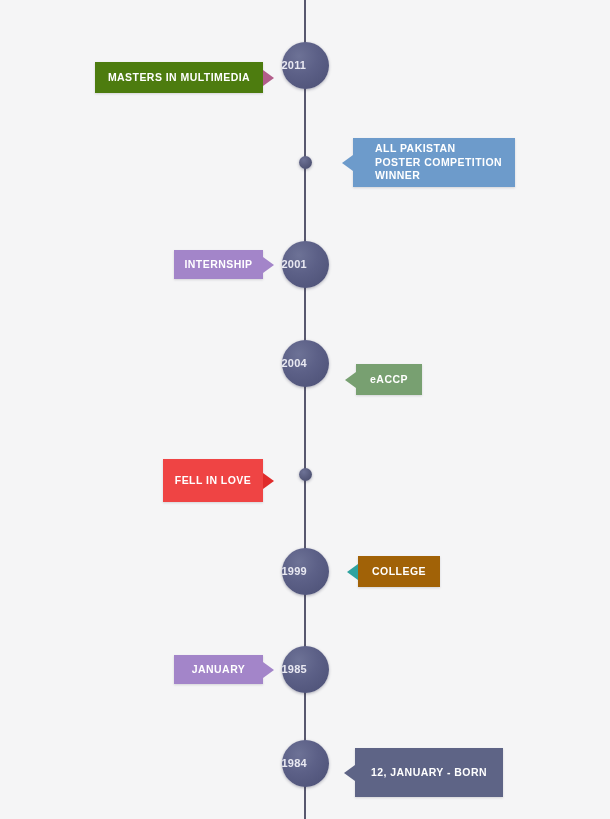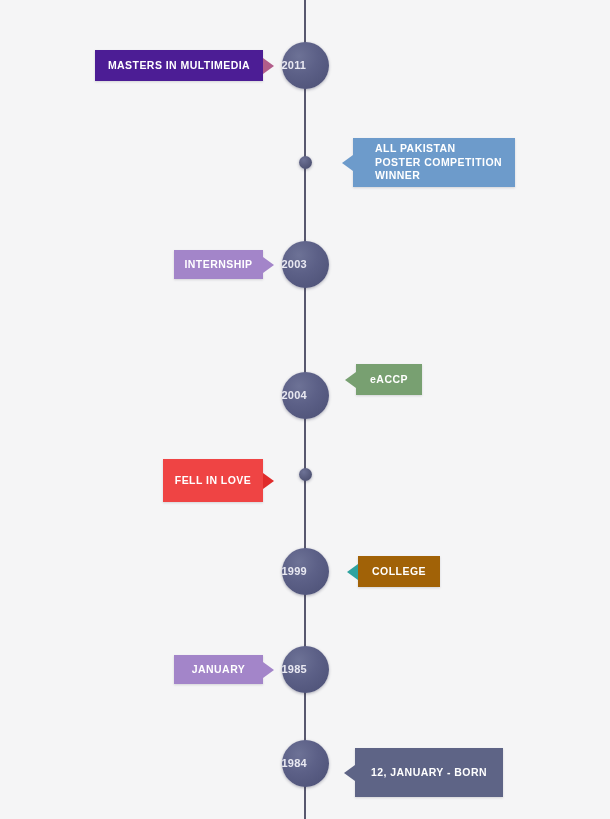--- a/index.html
+++ b/index.html
@@ -96,36 +96,36 @@
   }
 </style>
 </head>
 <body>
 
 <div id="timeline-canvas">
   <div class="spine"></div>
 <div class="node year" style="top: 65px;">
       <span class="node-label">2011</span>
     </div>
-    <div class="flag left" style="--c: #b25d8a; background: #4c1d95; left: 95px; top: 50px; width: 168px; height: 31px;">
+    <div class="flag left" style="--c: #b25d8a; background: #4d7c0f; left: 95px; top: 62px; width: 168px; height: 31px;">
       <span class="flag-text">MASTERS IN MULTIMEDIA</span>
     </div>
     <div class="node dot" style="top: 162px;"></div>
     <div class="flag right multiline" style="--c: #6d9bcb; background: rgb(109, 155, 203); left: 353px; top: 138px; width: 162px; height: 49px;">
       <span class="flag-text">ALL PAKISTAN
 POSTER COMPETITION
 WINNER</span>
     </div>
     <div class="node year" style="top: 264px;">
-      <span class="node-label">2003</span>
+      <span class="node-label">2001</span>
     </div>
     <div class="flag left" style="--c: #a385c9; background: rgb(163, 133, 201); left: 174px; top: 250px; width: 89px; height: 29px; justify-content: center;">
       <span class="flag-text">INTERNSHIP</span>
     </div>
-    <div class="node year" style="top: 395px;">
+    <div class="node year" style="top: 363px;">
       <span class="node-label">2004</span>
     </div>
     <div class="flag right" style="--c: #78a071; background: rgb(120, 160, 113); left: 356px; top: 364px; width: 66px; height: 31px;">
       <span class="flag-text">eACCP</span>
     </div>
     <div class="node dot" style="top: 474px;"></div>
     <div class="flag left" style="--c: #e02b2b; background: #ef4444; left: 163px; top: 459px; width: 100px; height: 43px;">
       <span class="flag-text">FELL IN LOVE</span>
     </div>
     <div class="node year" style="top: 571px;">

